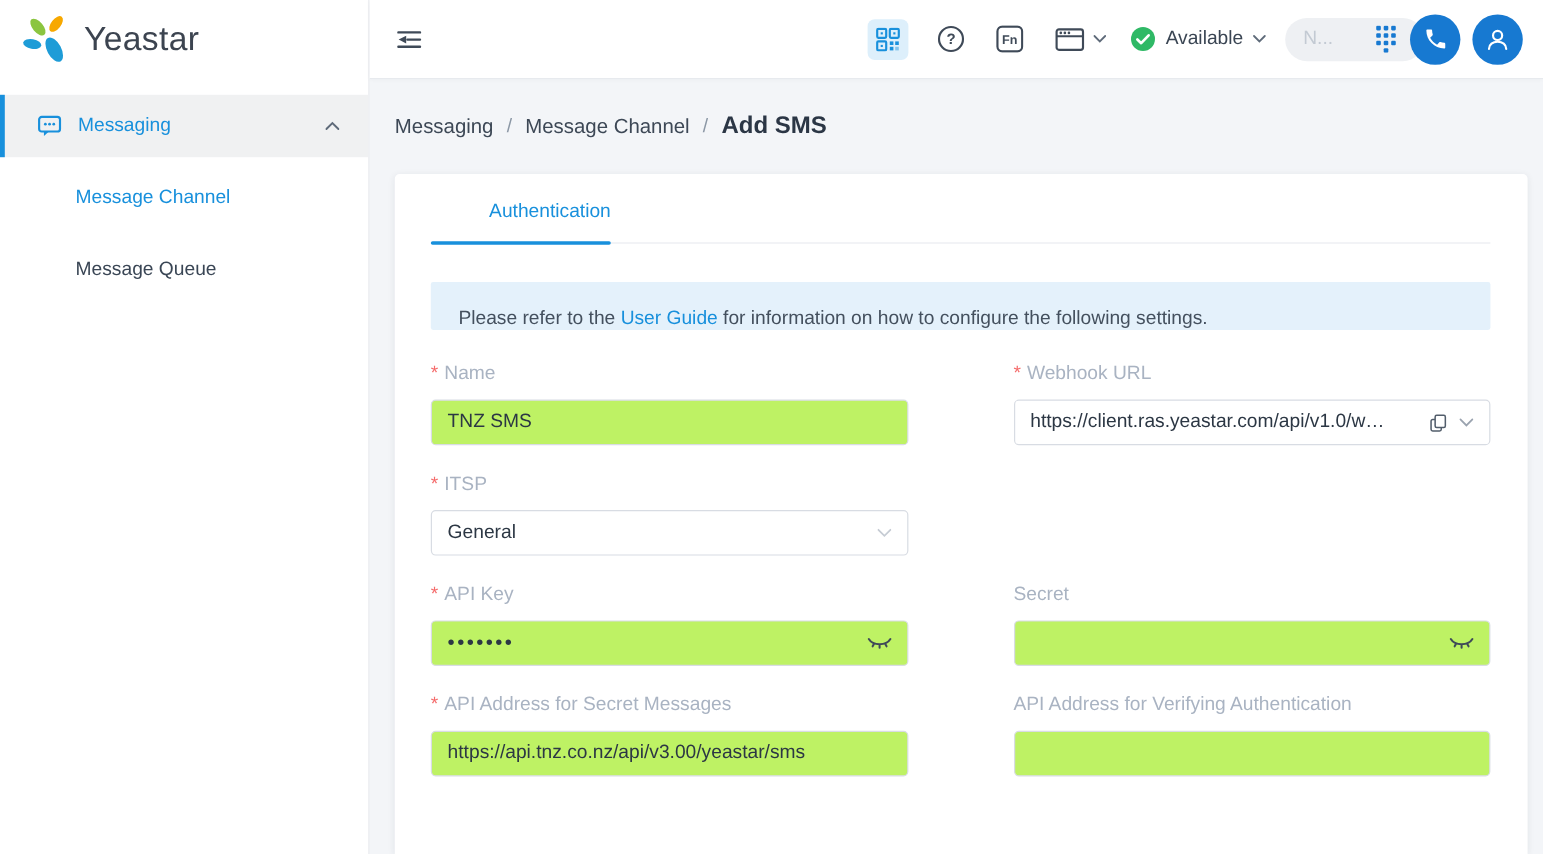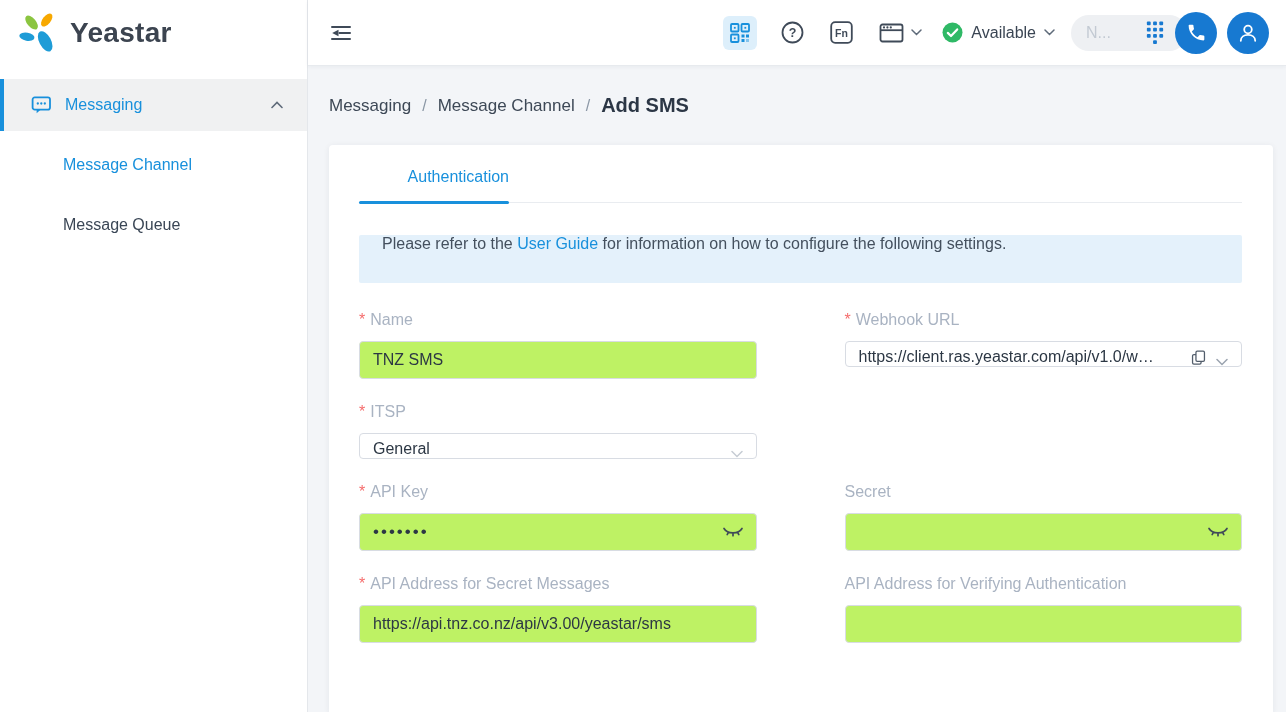--- a/index.html
+++ b/index.html
@@ -4,21 +4,21 @@
 <style>
   * { margin:0; padding:0; box-sizing:border-box; }
   html,body { width:1286px; height:712px; overflow:hidden; }
   body { font-family:"Liberation Sans", sans-serif; background:#f3f5f8; color:#2c3744; }
 
   .app { display:flex; width:1286px; height:712px; }
 
   
   .sidebar { width:308px; flex-shrink:0; background:#fff; border-right:1px solid #e4e7eb; display:flex; flex-direction:column; }
   .logo-row { height:66px; display:flex; align-items:center; padding-left:18px; gap:6px; }
-  .logo-text { font-size:28px; font-weight:700; color:#3c4450; letter-spacing:.3px; }
+  .logo-text { font-size:28px; font-weight:400; color:#3c4450; letter-spacing:.3px; }
   .nav-parent { margin-top:13px; height:52px; display:flex; align-items:center; gap:13px;
                 background:#f0f1f2; border-left:4px solid #1890dc; padding-left:27px; cursor:pointer; }
   .nav-parent .plabel { font-size:16px; color:#1890dc; flex:1; }
   .nav-parent .chev { margin-right:24px; display:flex; }
   .nav-children { padding-top:4px; }
   .nav-child { height:60px; display:flex; align-items:center; padding-left:63px; font-size:16px; color:#3a4655; cursor:pointer; }
   .nav-child.active { color:#1890dc; }
 
   
   .main { flex:1; min-width:0; display:flex; flex-direction:column; background:#f3f5f8; }
@@ -48,34 +48,34 @@
 
   .card { flex:1; margin:0 13px 0 21px; background:#fff; border-radius:4px 4px 0 0;
           box-shadow:0 1px 6px rgba(31,45,61,.07); padding:9px 31px 0 30px; overflow:hidden; }
 
   .tabs { display:flex; border-bottom:1px solid #e9ecf0; }
   .tab { position:relative; padding:14px 0 16px; font-size:16px; cursor:pointer; }
   .tab-auth { width:150px; text-align:right; color:#1890dc; }
   .tab-auth::after { content:""; position:absolute; left:0; right:0; bottom:-2px; height:3px; background:#1890dc; border-radius:2px; }
   .tab-msg { margin-left:60px; color:#333f4d; }
 
-  .banner { margin-top:32px; height:48px; background:#e4f1fb; border-radius:2px; display:flex; align-items:flex-start;
+  .banner { margin-top:32px; height:40px; background:#e4f1fb; border-radius:2px; display:flex; align-items:flex-end;
             padding:0 20px 0 23px; font-size:16px; color:#44505e; }
   .banner a { color:#1890dc; text-decoration:none; cursor:pointer; }
 
   .form-grid { margin-top:28px; display:grid; grid-template-columns:1fr 1fr; column-gap:88px; }
   .field { margin-bottom:24px; }
   .f-label { font-size:16px; color:#a9b3c2; display:flex; align-items:center; }
   .req { color:#f56c6c; margin-right:5px; font-style:normal; font-size:16px; }
   .inputwrap { position:relative; margin-top:12px; }
   .tinput { width:100%; height:38px; border:1px solid #d8dce3; border-radius:4px; padding:0 13px;
             font-size:16px; color:#2c3744; background:#bef264; outline:none; font-family:"Liberation Sans",sans-serif; }
   .tinput.pw { font-size:17px; letter-spacing:2px; padding-right:46px; }
-  .inputlike { margin-top:12px; height:26px; border:1px solid #d8dce3; border-radius:4px; display:flex;
-               align-items:flex-end; padding:0 13px; gap:9px; background:#fff; cursor:pointer; }
+  .inputlike { margin-top:12px; height:38px; border:1px solid #d8dce3; border-radius:4px; display:flex;
+               align-items:center; padding:0 13px; gap:9px; background:#fff; cursor:pointer; }
   .inputlike .val { flex:1; font-size:16px; color:#2c3744; white-space:nowrap; overflow:hidden; }
   .eye-abs { position:absolute; right:13px; top:50%; transform:translateY(-50%); display:flex; cursor:pointer; }
   svg { display:block; }
 </style>
 </head>
 <body>
 
 <div class="app">
 
   <aside class="sidebar">

